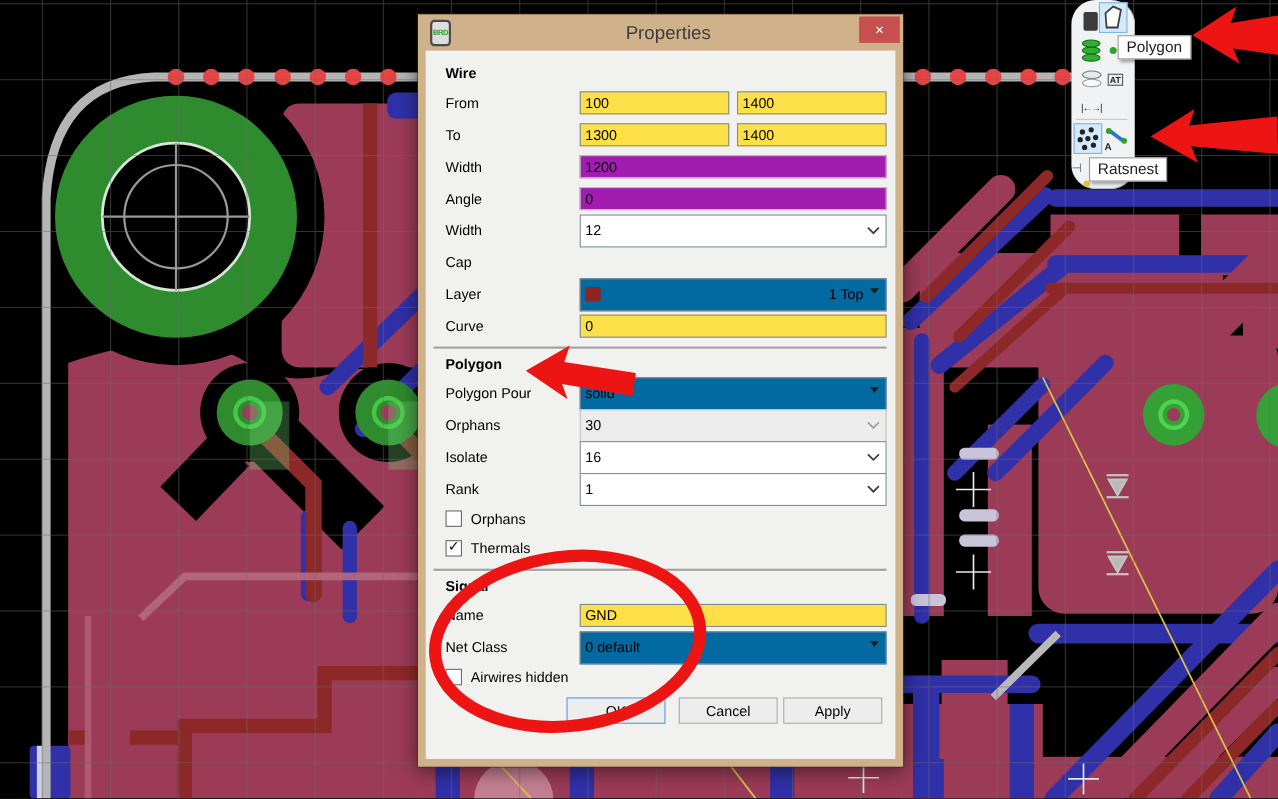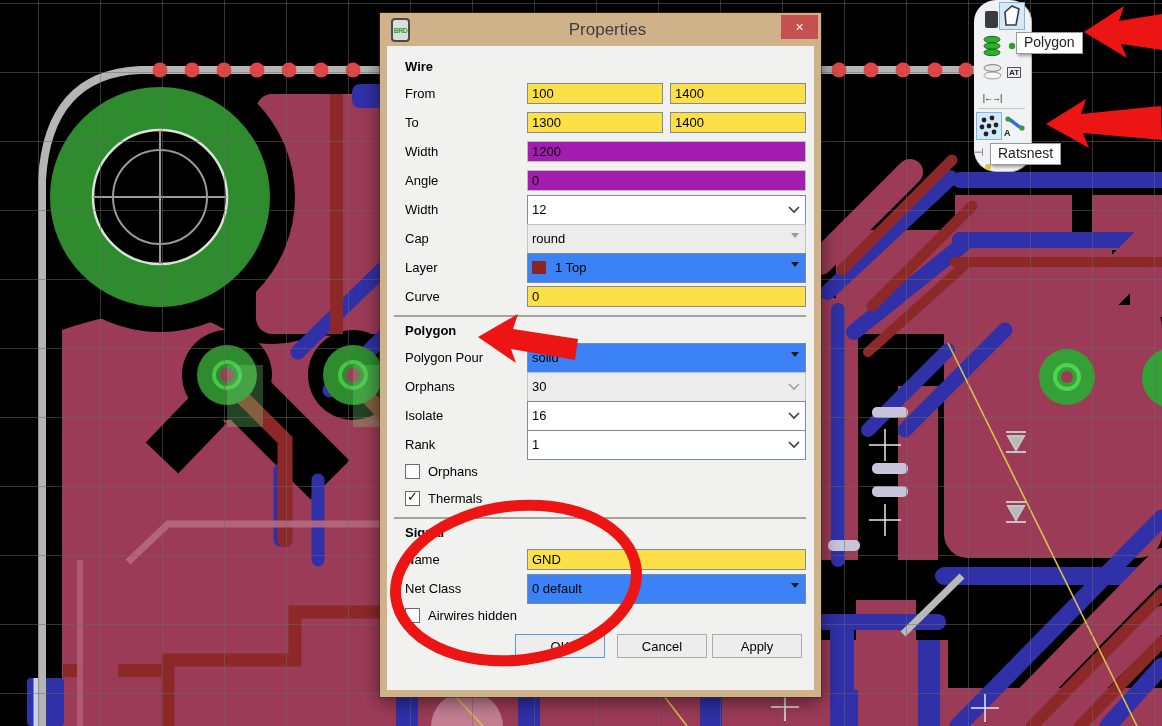--- a/index.html
+++ b/index.html
@@ -23,21 +23,21 @@
             padding:13px 0 0 18px;box-sizing:border-box;font-size:13px;color:#000;}
   .hsec{font-weight:bold;font-size:13px;height:15px;margin:0 0 9px 0;}
   .row{display:flex;align-items:center;height:21px;margin-bottom:8px;}
   .row label{width:122px;flex:none;}
   .txt{height:21px;border:1px solid #7f8c98;background:#fde047;font:13px "Liberation Sans",sans-serif;
        padding:0 4px;box-sizing:border-box;color:#000;outline:none;}
   .w-full{width:279px;} .w-half{width:136px;margin-right:7px;} .w-half2{width:136px;}
   .txt.dis{background:#a21caf;border-color:#bdbdbd;}
   .combo{width:279px;height:30px;border:1px solid #7f8c98;background:#fff;display:flex;align-items:center;
          padding:0 20px 0 4px;box-sizing:border-box;position:relative;cursor:default;}
-  .combo.list{background:#3b82f6;}
+  .combo.list{background:#0369a1;justify-content:space-between;}
   .combo.dis{background:#ececec;border-color:#c2c2c2;}
   .tri{position:absolute;right:6px;top:8px;width:0;height:0;border:4px solid transparent;border-top:5px solid #1a1a1a;}
   .tri.gray{border-top-color:#9a9a9a;}
   .chev{position:absolute;right:5px;top:6px;}
   .swatch{width:14px;height:13px;background:#8e2323;margin-right:9px;flex:none;}
   .sep{height:2px;background:#a3a3a3;margin:4px 8px 6px -11px;}
   .cbrow{display:flex;align-items:center;height:17px;margin-bottom:10px;}
   .cb{width:15px;height:15px;border:1px solid #6b6b6b;background:#fdfdfd;margin-right:8px;
       position:relative;box-sizing:border-box;flex:none;}
   .cb .chk{position:absolute;left:1px;top:-3px;font-size:13px;font-weight:bold;color:#111;line-height:15px;}
@@ -269,24 +269,20 @@
           <span class="chev">
             <svg width="12" height="9">
                 <polyline points="1,2 6,7 11,2" stroke="#3c3c3c" stroke-width="1.6" fill="none"></polyline>
               </svg>
           </span>
         </div>
       </div>
 
       <div class="row">
         <label>Cap</label>
-        <div class="combo dis">
-          <span>round</span>
-          <span class="tri gray"></span>
-        </div>
       </div>
 
       <div class="row">
         <label>Layer</label>
         <div class="combo list">
           <span class="swatch"></span>
           <span>1 Top</span>
           <span class="tri"></span>
         </div>
       </div>

